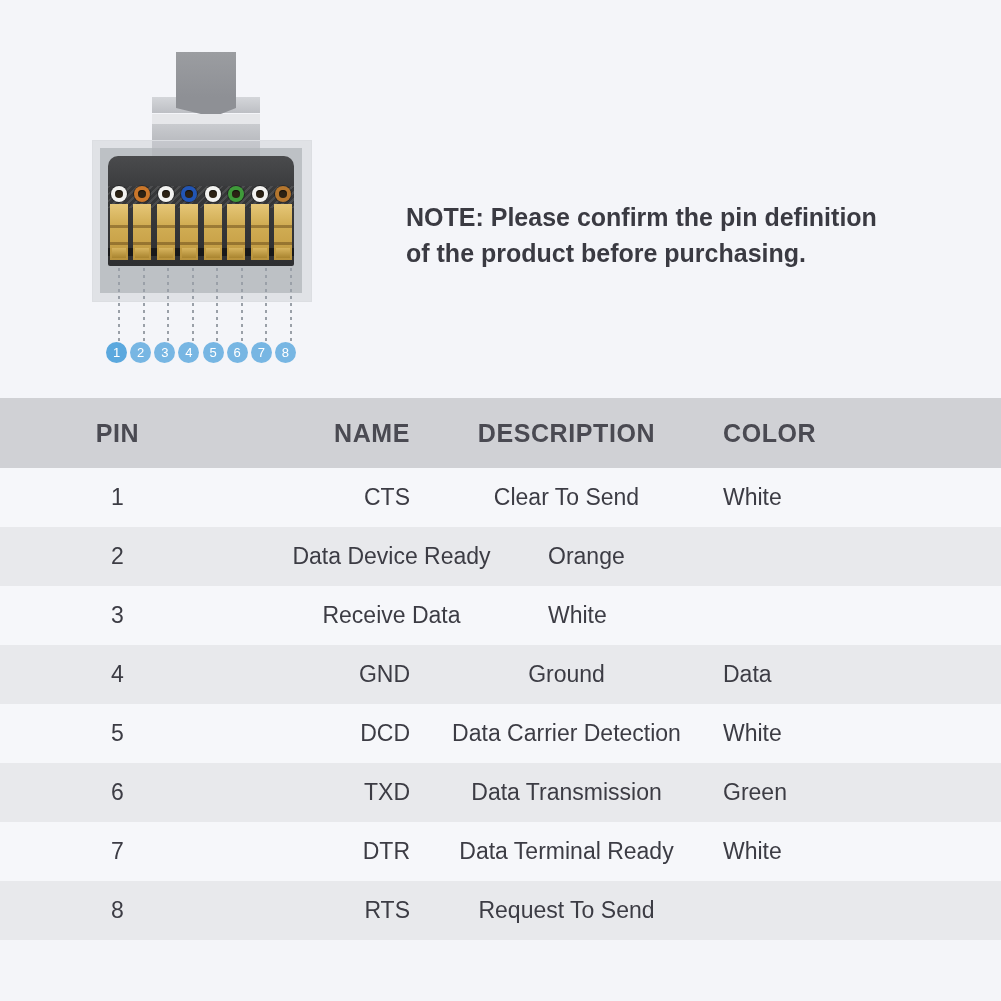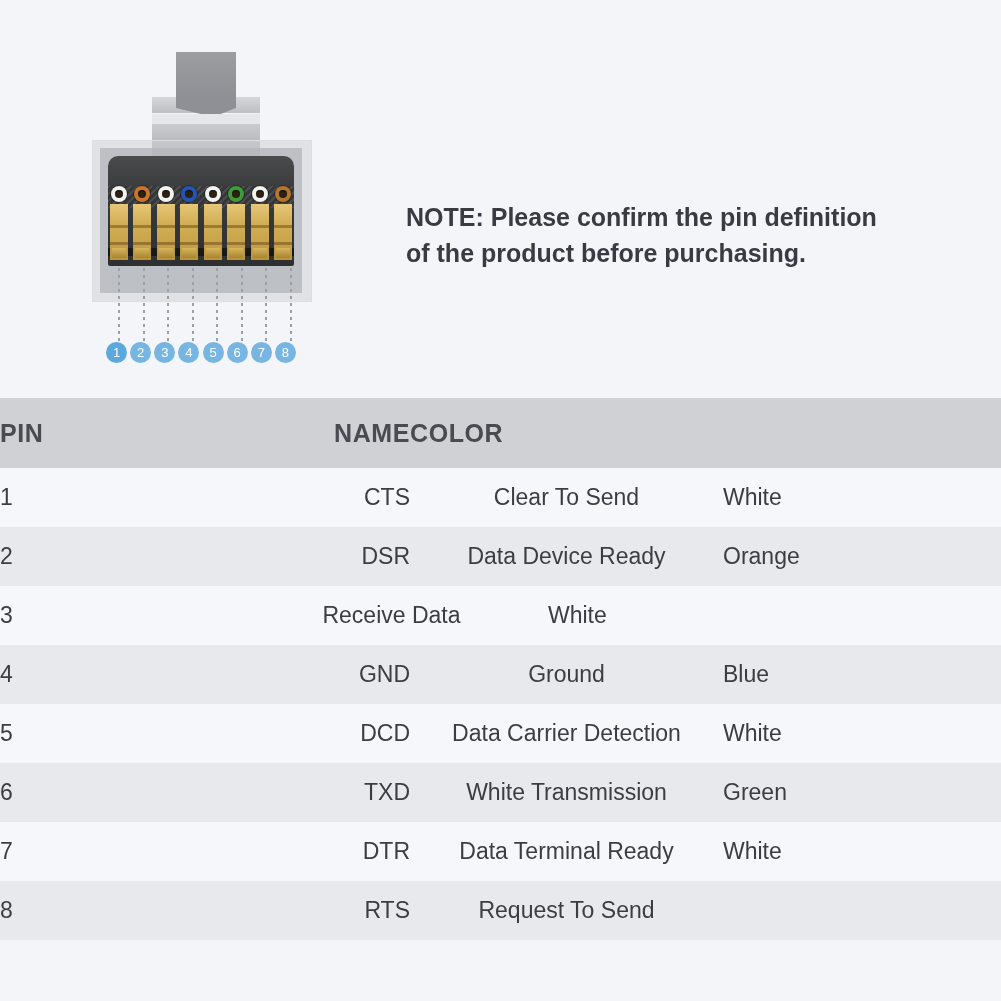--- a/index.html
+++ b/index.html
@@ -224,21 +224,21 @@
   }
   .data-row {
     height: 59px;
     font-size: 23px;
     color: #3c3c44;
     font-weight: normal;
   }
   .data-row.odd  { background: #f6f7fa; }
   .data-row.even { background: #e8e9ec; }
 
-  .col-pin   { width: 235px; }
+  .col-pin   { width: 235px; text-align: center; }
   .col-name  { width: 175px; text-align: right; }
   .col-desc  { width: 313px; text-align: center; }
   .col-color { width: 278px; text-align: left; }
 </style>
 </head>
 <body>
 
 <div id="top-section">
 
   <div id="connector-figure">
@@ -342,56 +342,56 @@
       </div>
   </div>
 
   <div id="note-text">NOTE: Please confirm the pin definition of the product before purchasing.</div>
 </div>
 
 <div id="pin-table">
   <div class="t-row" id="table-header">
     <div class="col-pin">PIN</div>
     <div class="col-name">NAME</div>
+    <div class="col-desc">DESCRIPTION</div>
     <div class="col-color">COLOR</div>
   </div>
   <div id="table-body">
       <div class="t-row data-row odd">
         <div class="col-pin">1</div>
         <div class="col-name">CTS</div>
         <div class="col-desc">Clear To Send</div>
         <div class="col-color">White</div>
       </div>
       <div class="t-row data-row even">
         <div class="col-pin">2</div>
-        <div class="col-name">DSR</div>
         <div class="col-desc">Data Device Ready</div>
         <div class="col-color">Orange</div>
       </div>
       <div class="t-row data-row odd">
         <div class="col-pin">3</div>
         <div class="col-desc">Receive Data</div>
         <div class="col-color">White</div>
       </div>
       <div class="t-row data-row even">
         <div class="col-pin">4</div>
         <div class="col-name">GND</div>
         <div class="col-desc">Ground</div>
-        <div class="col-color">Blue</div>
+        <div class="col-color">Data</div>
       </div>
       <div class="t-row data-row odd">
         <div class="col-pin">5</div>
         <div class="col-name">DCD</div>
         <div class="col-desc">Data Carrier Detection</div>
         <div class="col-color">White</div>
       </div>
       <div class="t-row data-row even">
         <div class="col-pin">6</div>
         <div class="col-name">TXD</div>
-        <div class="col-desc">White Transmission</div>
+        <div class="col-desc">Data Transmission</div>
         <div class="col-color">Green</div>
       </div>
       <div class="t-row data-row odd">
         <div class="col-pin">7</div>
         <div class="col-name">DTR</div>
         <div class="col-desc">Data Terminal Ready</div>
         <div class="col-color">White</div>
       </div>
       <div class="t-row data-row even">
         <div class="col-pin">8</div>

